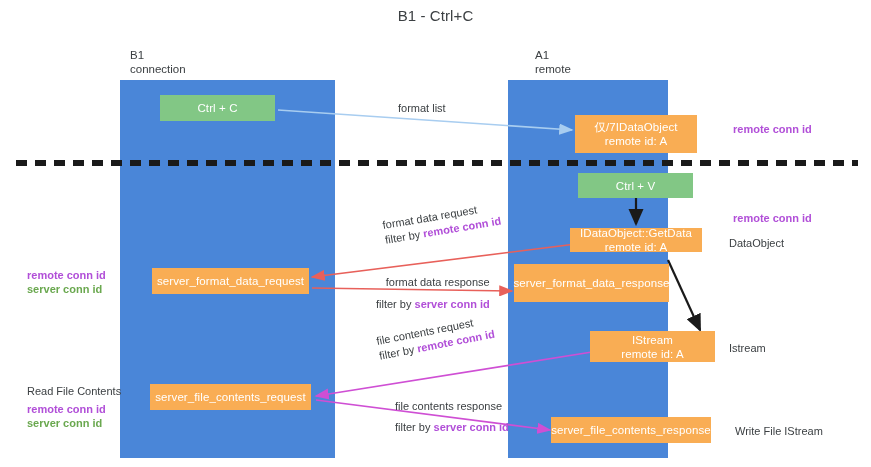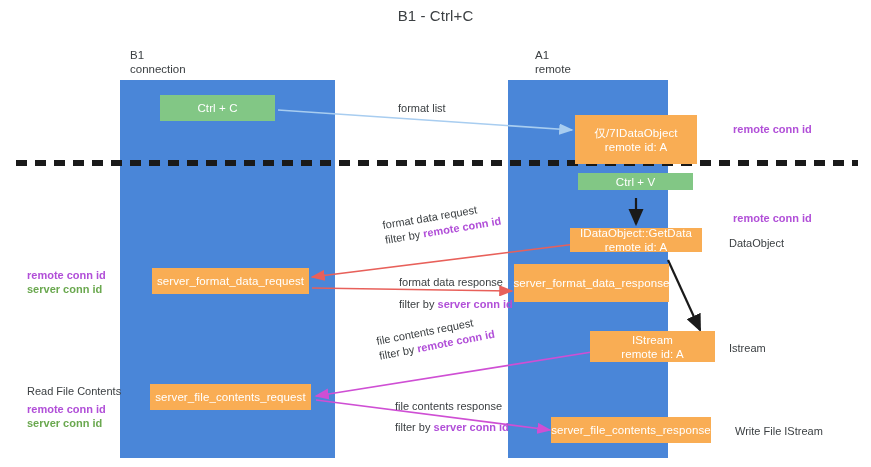--- a/index.html
+++ b/index.html
@@ -149,26 +149,26 @@
 
     <line x1="592" y1="352" x2="316" y2="396" stroke="#cf4fd4" stroke-width="1.6" marker-end="url(#ah-magenta)"></line>
 
     <line x1="316" y1="400" x2="550" y2="430" stroke="#cf4fd4" stroke-width="1.6" marker-end="url(#ah-magenta)"></line>
   </svg>
 
   <div class="node green" style="left:160px; top:95px; width:115px; height:26px;">
     <div>Ctrl + C</div>
   </div>
 
-  <div class="node orange" style="left:575px; top:115px; width:122px; height:49px;">
+  <div class="node orange" style="left:575px; top:115px; width:122px; height:38px;">
     <div>仅/7IDataObject</div>
     <div class="l2">remote id: A</div>
   </div>
 
-  <div class="node green" style="left:578px; top:173px; width:115px; height:17px;">
+  <div class="node green" style="left:578px; top:173px; width:115px; height:25px;">
     <div>Ctrl + V</div>
   </div>
 
   <div class="node orange" style="left:570px; top:228px; width:132px; height:24px;">
     <div>IDataObject::GetData</div>
     <div class="l2">remote id: A</div>
   </div>
 
   <div class="node orange" style="left:152px; top:268px; width:157px; height:26px;">
     <div>server_format_data_request</div>
@@ -193,21 +193,21 @@
 
   <div class="edge-label" style="left:398px; top:101px;">
     <div>format list</div>
   </div>
 
   <div class="edge-label rot-up" style="left:384px; top:218px;">
     <div>format data request</div>
     <div><span>filter by </span><span class="hl-purple">remote conn id</span></div>
   </div>
 
-  <div class="edge-label" style="left:399px; top:275px;">
+  <div class="edge-label" style="left:376px; top:275px;text-align:right;">
     <div>format data response</div>
     <div style="margin-top:7px;"><span>filter by </span><span class="hl-purple">server conn id</span></div>
   </div>
 
   <div class="edge-label rot-up2" style="left:378px; top:334px;">
     <div>file contents request</div>
     <div><span>filter by </span><span class="hl-purple">remote conn id</span></div>
   </div>
 
   <div class="edge-label" style="left:395px; top:399px;">

